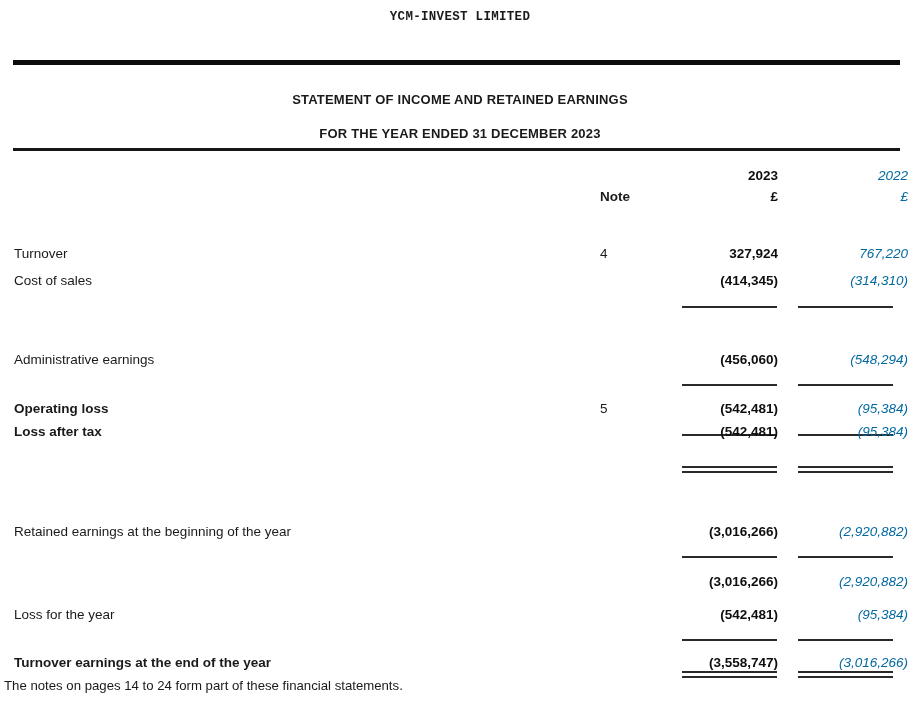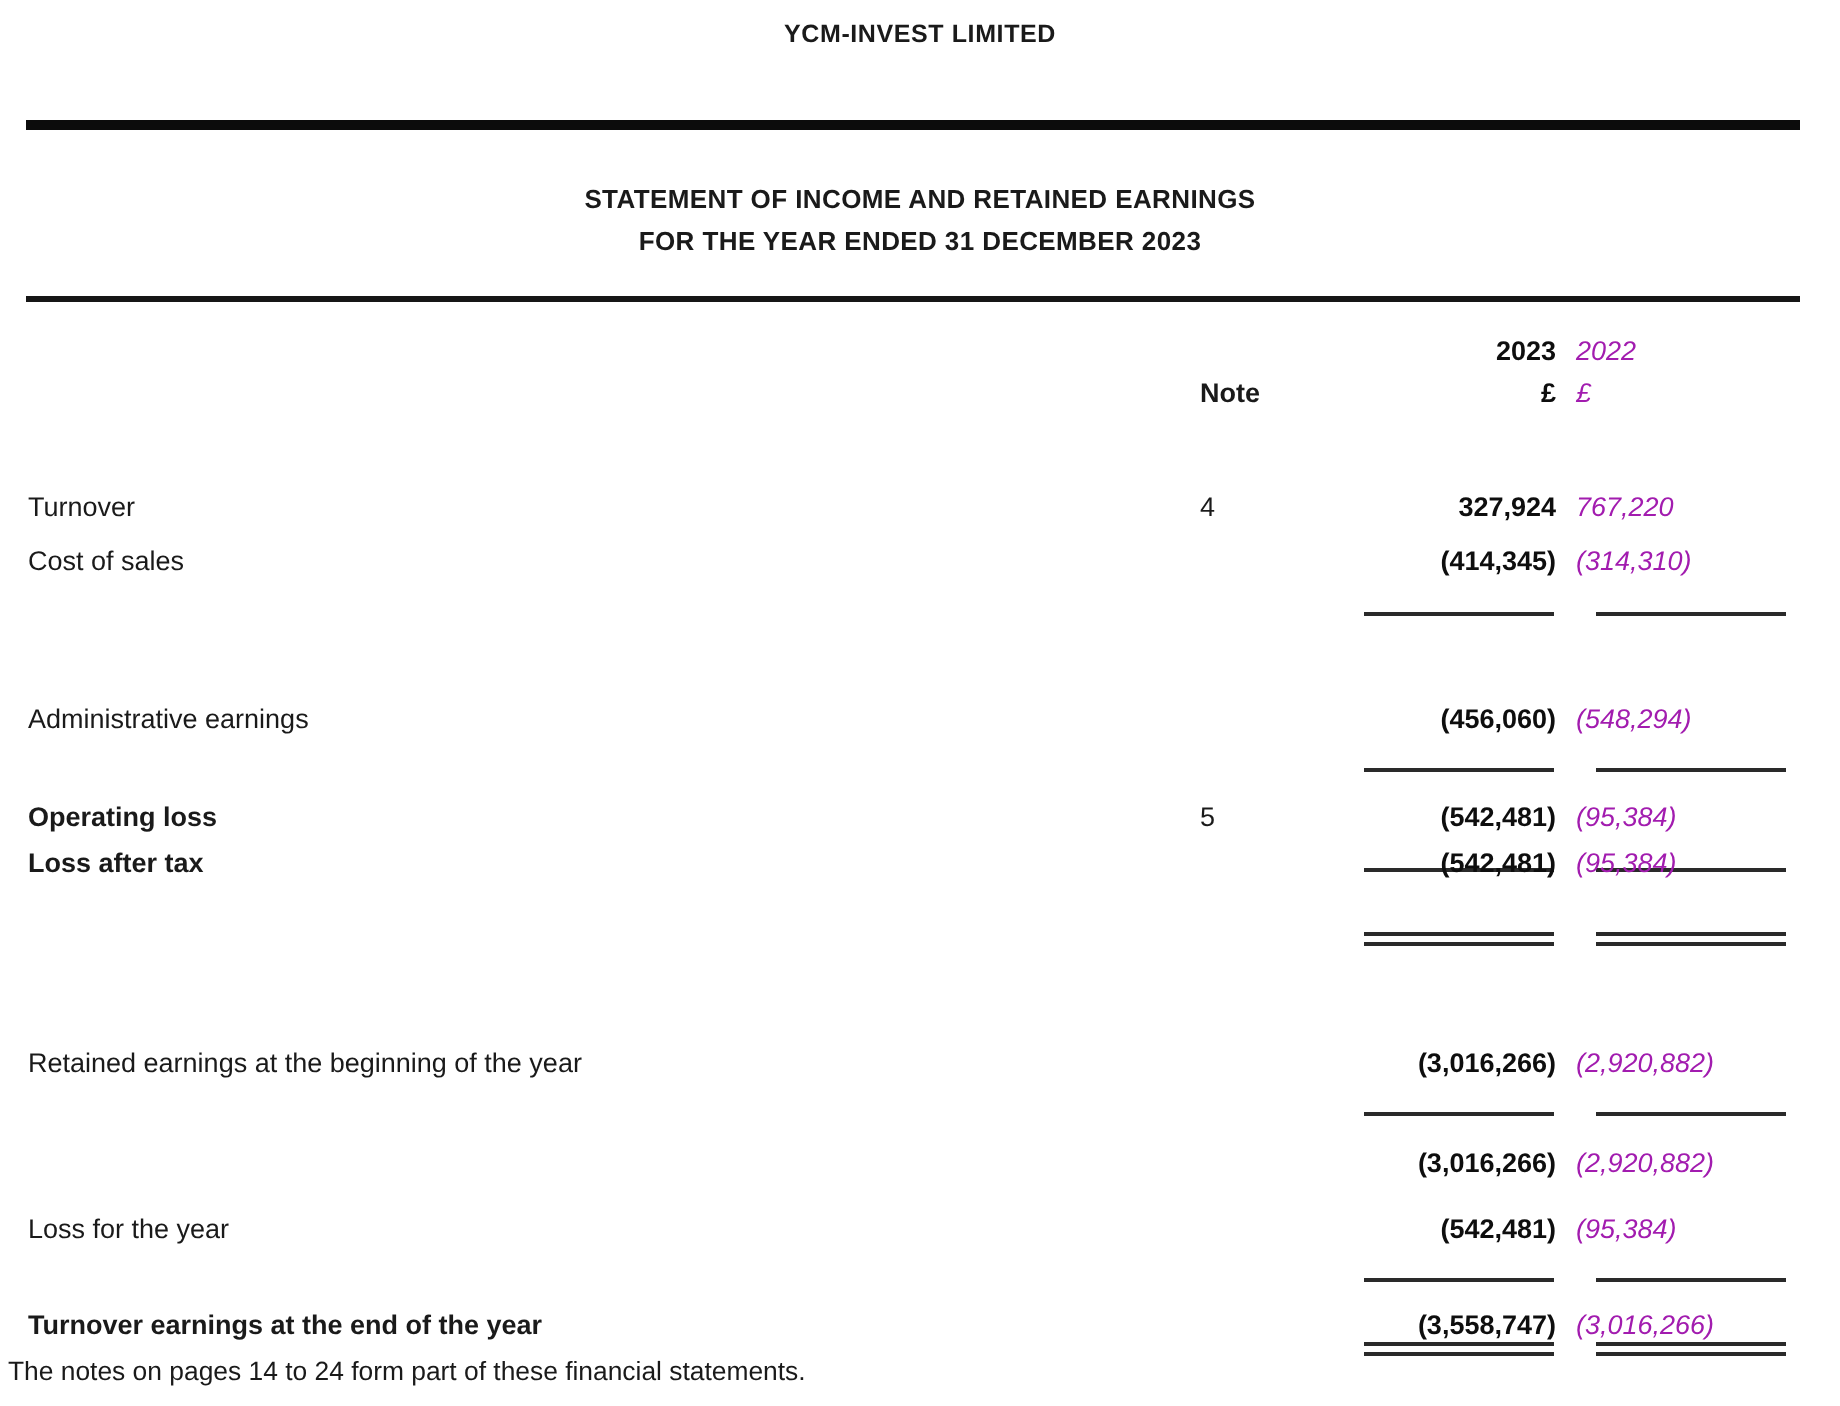--- a/index.html
+++ b/index.html
@@ -17,23 +17,24 @@
     left: 0;
     width: 100%;
     text-align: center;
     white-space: nowrap;
   }
   .company {
     top: 10px;
     font-size: 12.5px;
     font-weight: bold;
     letter-spacing: 0.3px;
+    font-family: Liberation Mono, monospace;
   }
   .stmt-title  { top: 92px;  font-size: 13px; font-weight: bold; letter-spacing: 0.2px; }
-  .stmt-period { top: 113px; font-size: 13px; font-weight: bold; letter-spacing: 0.2px; }
+  .stmt-period { top: 126px; font-size: 13px; font-weight: bold; letter-spacing: 0.2px; }
   .rule-thick {
     position: absolute;
     left: 13px;
     width: 887px;
     height: 5px;
     background: #0c0c0c;
   }
   .rule-thin {
     position: absolute;
     left: 13px;
@@ -45,21 +46,21 @@
     position: absolute;
     left: 0;
     width: 912px;
     height: 17px;
     font-size: 13.5px;
   }
   .cell { position: absolute; white-space: nowrap; }
   .label { left: 14px; }
   .note  { left: 600px; width: 72px; text-align: left; }
   .v1    { left: 658px; width: 120px; text-align: right; font-weight: bold; color: #0e0e0e; }
-  .v2    { left: 788px; width: 120px; text-align: left; font-style: italic; color: #a21caf; }
+  .v2    { left: 788px; width: 120px; text-align: right; font-style: italic; color: #0369a1; }
   .bold  { font-weight: bold; }
   .uline {
     position: absolute;
     height: 2px;
     background: #2a2a2a;
   }
   .uline.c1 { left: 682px; width: 95px; }
   .uline.c2 { left: 798px; width: 95px; }
   .dline {
     position: absolute;

